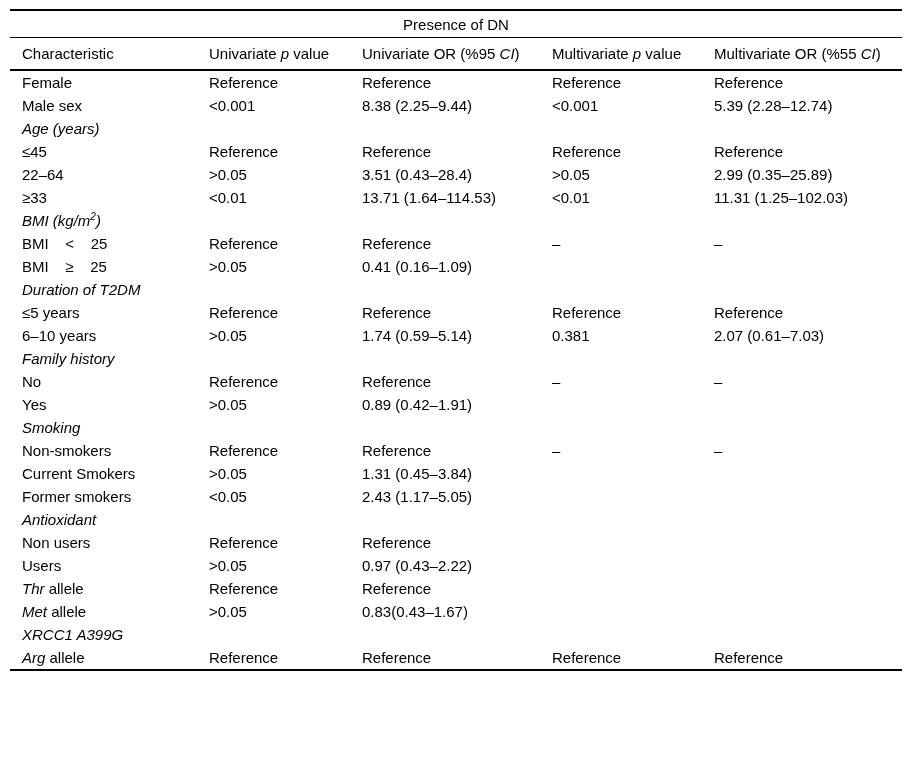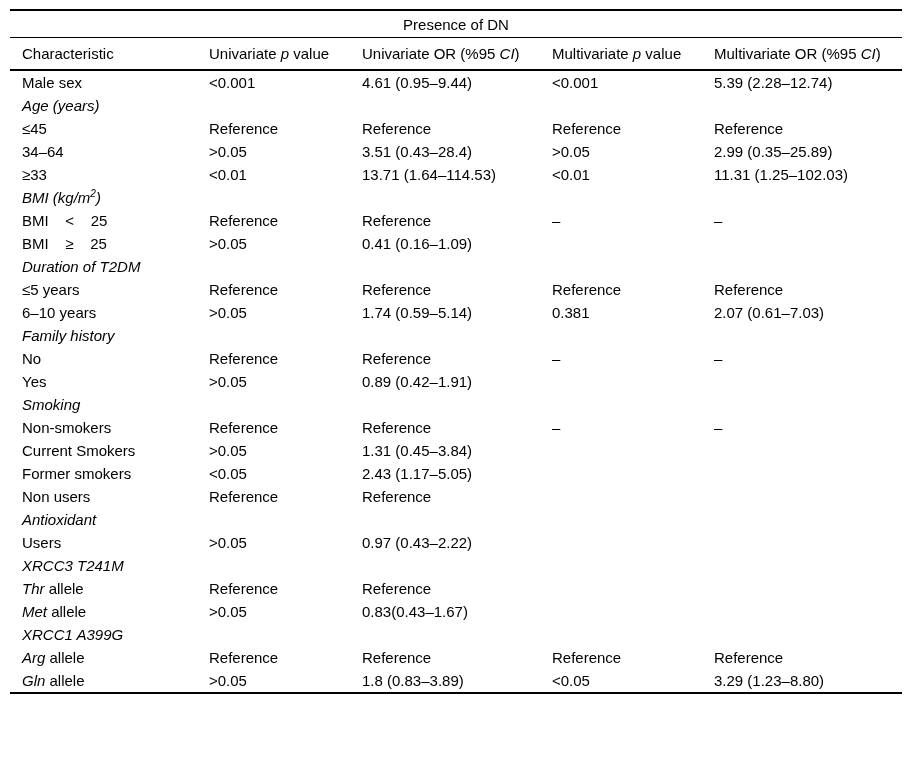--- a/index.html
+++ b/index.html
@@ -76,47 +76,54 @@
     </colgroup>
     <thead>
       <tr>
         <th class="title-cell" colspan="5">Presence of DN</th>
       </tr>
       <tr class="header-row" id="header-row">
           <th><span>Characteristic</span></th>
           <th><span>Univariate </span><span class="it">p</span><span> value</span></th>
           <th><span>Univariate OR (%95 </span><span class="it">CI</span><span>)</span></th>
           <th><span>Multivariate </span><span class="it">p</span><span> value</span></th>
-          <th><span>Multivariate OR (%95 </span><span class="it">CI</span><span>)</span></th>
+          <th><span>Multivariate OR (%55 </span><span class="it">CI</span><span>)</span></th>
         </tr>
     </thead>
     <tbody id="table-body">
         <tr>
+          <td><span>Female</span></td>
+          <td>Reference</td>
+          <td>Reference</td>
+          <td>Reference</td>
+          <td>Reference</td>
+        </tr>
+        <tr>
           <td><span>Male sex</span></td>
           <td>&lt;0.001</td>
-          <td>4.61 (0.95–9.44)</td>
+          <td>8.38 (2.25–9.44)</td>
           <td>&lt;0.001</td>
           <td>5.39 (2.28–12.74)</td>
         </tr>
         <tr>
           <td><span class="it">Age (years)</span></td>
           <td></td>
           <td></td>
           <td></td>
           <td></td>
         </tr>
         <tr>
           <td class="indent"><span>≤45</span></td>
           <td>Reference</td>
           <td>Reference</td>
           <td>Reference</td>
           <td>Reference</td>
         </tr>
         <tr>
-          <td class="indent"><span>34–64</span></td>
+          <td class="indent"><span>22–64</span></td>
           <td>&gt;0.05</td>
           <td>3.51 (0.43–28.4)</td>
           <td>&gt;0.05</td>
           <td>2.99 (0.35–25.89)</td>
         </tr>
         <tr>
           <td class="indent"><span>≥33</span></td>
           <td>&lt;0.01</td>
           <td>13.71 (1.64–114.53)</td>
           <td>&lt;0.01</td>
@@ -207,48 +214,41 @@
           <td></td>
         </tr>
         <tr>
           <td class="indent"><span>Former smokers</span></td>
           <td>&lt;0.05</td>
           <td>2.43 (1.17–5.05)</td>
           <td></td>
           <td></td>
         </tr>
         <tr>
+          <td><span class="it">Antioxidant</span></td>
+          <td></td>
+          <td></td>
+          <td></td>
+          <td></td>
+        </tr>
+        <tr>
           <td class="indent"><span>Non users</span></td>
           <td>Reference</td>
           <td>Reference</td>
           <td></td>
           <td></td>
         </tr>
         <tr>
-          <td><span class="it">Antioxidant</span></td>
-          <td></td>
-          <td></td>
-          <td></td>
-          <td></td>
-        </tr>
-        <tr>
           <td class="indent"><span>Users</span></td>
           <td>&gt;0.05</td>
           <td>0.97 (0.43–2.22)</td>
           <td></td>
           <td></td>
         </tr>
         <tr>
-          <td><span class="it">XRCC3 T241M</span></td>
-          <td></td>
-          <td></td>
-          <td></td>
-          <td></td>
-        </tr>
-        <tr>
           <td class="indent"><span class="it">Thr</span><span> allele</span></td>
           <td>Reference</td>
           <td>Reference</td>
           <td></td>
           <td></td>
         </tr>
         <tr>
           <td class="indent"><span class="it">Met</span><span> allele</span></td>
           <td>&gt;0.05</td>
           <td>0.83(0.43–1.67)</td>
@@ -261,23 +261,16 @@
           <td></td>
           <td></td>
           <td></td>
         </tr>
         <tr>
           <td class="indent"><span class="it">Arg</span><span> allele</span></td>
           <td>Reference</td>
           <td>Reference</td>
           <td>Reference</td>
           <td>Reference</td>
-        </tr>
-        <tr>
-          <td class="indent"><span class="it">Gln</span><span> allele</span></td>
-          <td>&gt;0.05</td>
-          <td>1.8 (0.83–3.89)</td>
-          <td>&lt;0.05</td>
-          <td>3.29 (1.23–8.80)</td>
         </tr>
       </tbody>
   </table>
 </div>
 
 </body></html>

